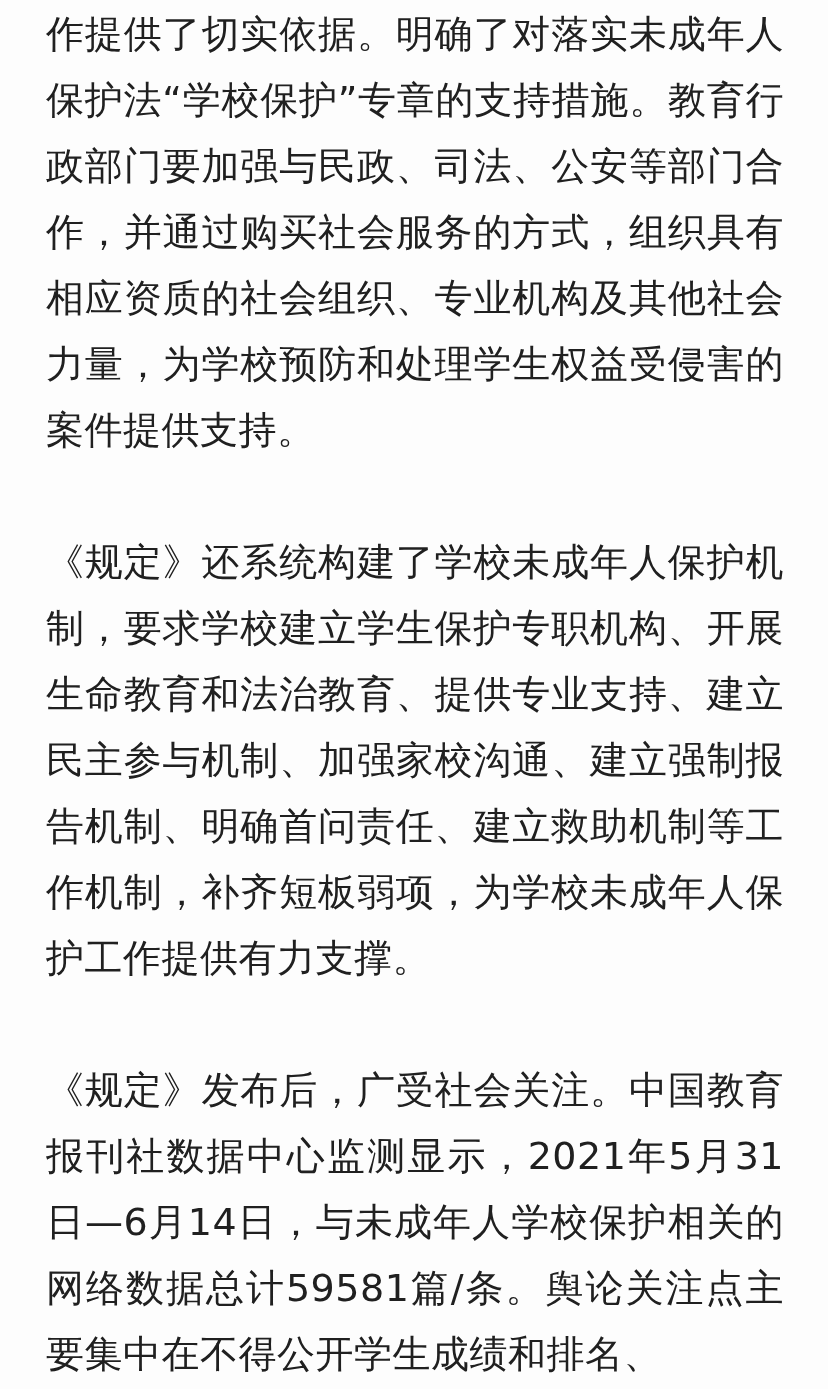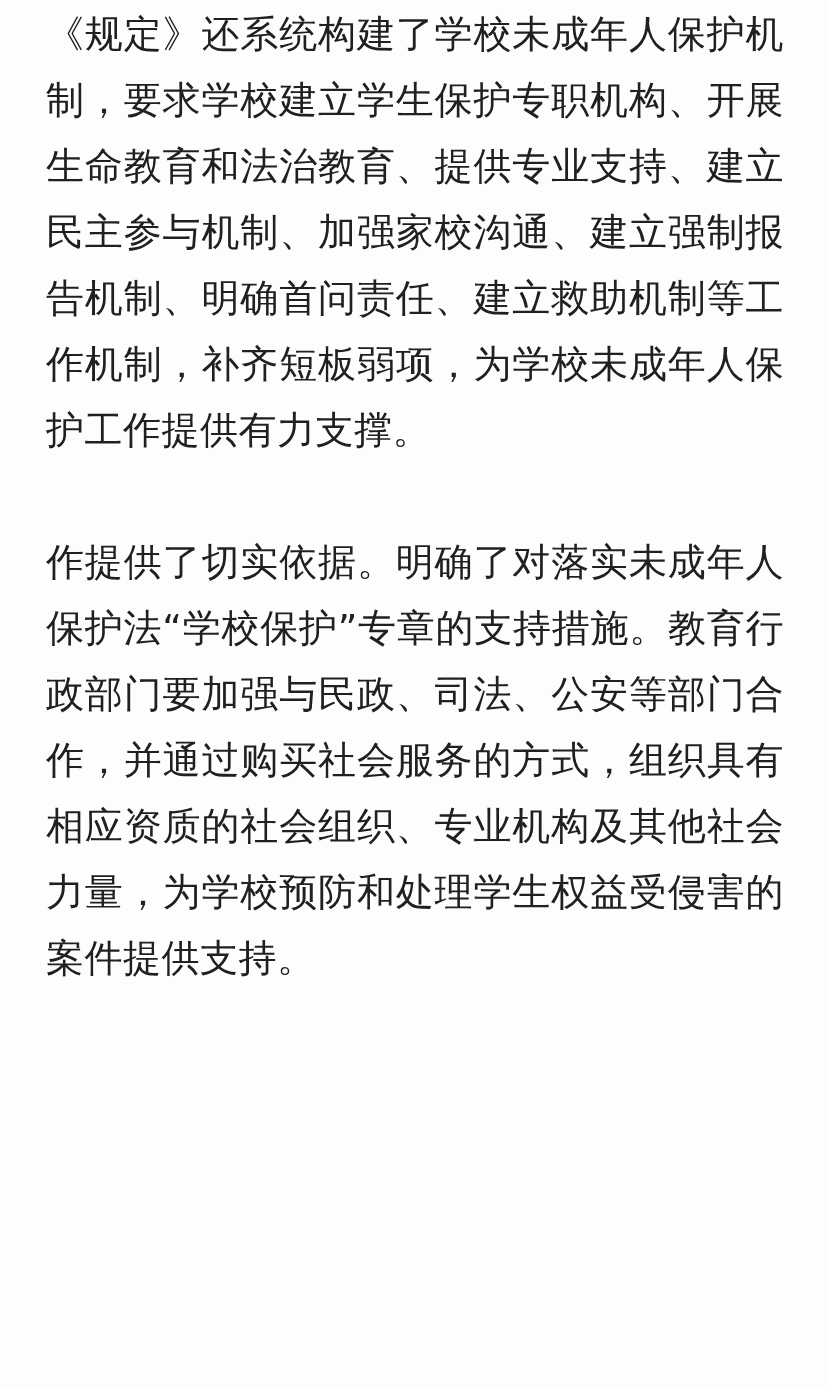--- a/index.html
+++ b/index.html
@@ -36,16 +36,17 @@
   }
   .para:last-child {
     margin-bottom: 0;
   }
 </style>
 </head>
 <body>
 
 <main class="page">
   <article class="article">
+    <p class="para">作提供了切实依据。明确了对落实未成年人保护法“学校保护”专章的支持措施。教育行政部门要加强与民政、司法、公安等部门合作，并通过购买社会服务的方式，组织具有相应资质的社会组织、专业机构及其他社会力量，为学校预防和处理学生权益受侵害的案件提供支持。</p>
     <p class="para">《规定》还系统构建了学校未成年人保护机制，要求学校建立学生保护专职机构、开展生命教育和法治教育、提供专业支持、建立民主参与机制、加强家校沟通、建立强制报告机制、明确首问责任、建立救助机制等工作机制，补齐短板弱项，为学校未成年人保护工作提供有力支撑。</p>
-    <p class="para">作提供了切实依据。明确了对落实未成年人保护法“学校保护”专章的支持措施。教育行政部门要加强与民政、司法、公安等部门合作，并通过购买社会服务的方式，组织具有相应资质的社会组织、专业机构及其他社会力量，为学校预防和处理学生权益受侵害的案件提供支持。</p>
+    <p class="para">《规定》发布后，广受社会关注。中国教育报刊社数据中心监测显示，2021年5月31日—6月14日，与未成年人学校保护相关的网络数据总计59581篇/条。舆论关注点主要集中在不得公开学生成绩和排名、</p>
   </article>
 </main>
 
 </body></html>

